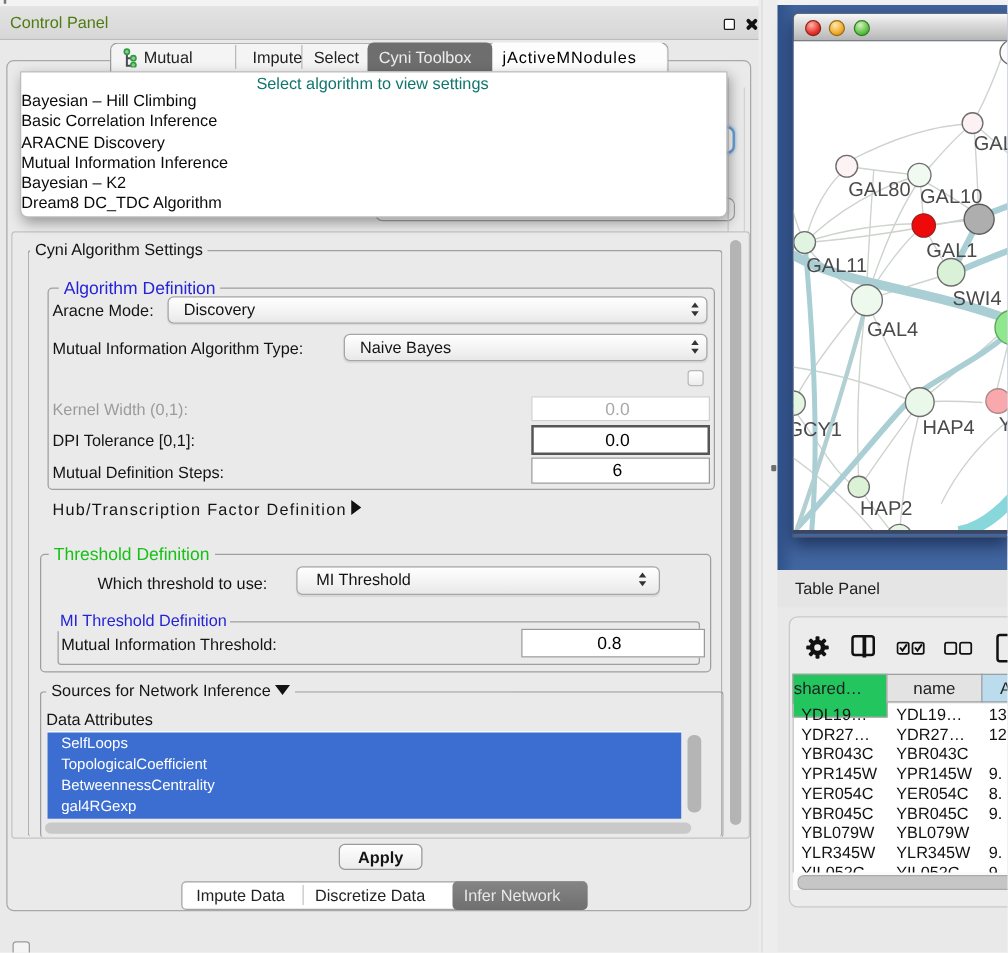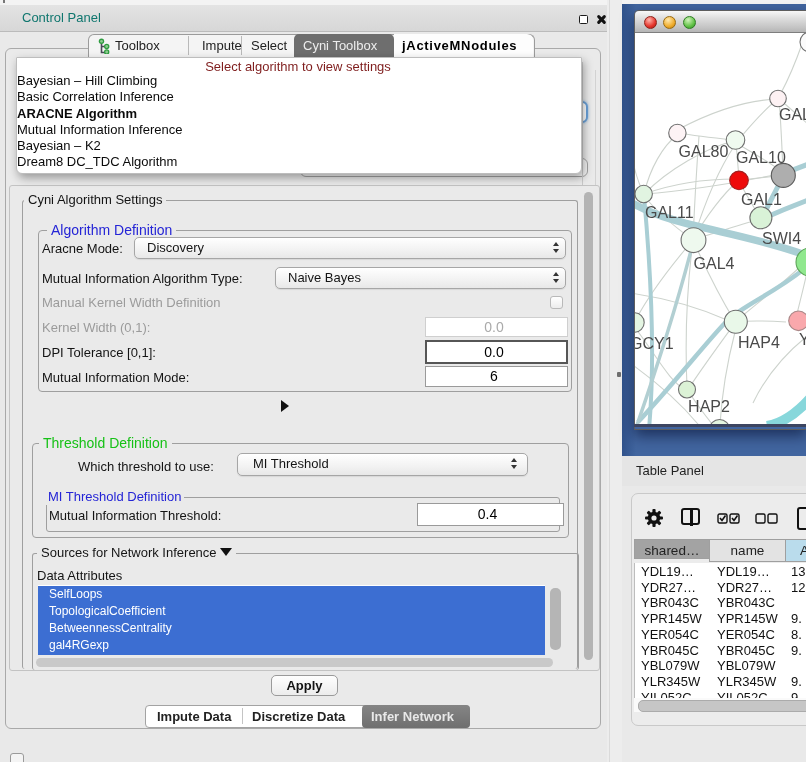--- a/index.html
+++ b/index.html
@@ -1,31 +1,31 @@
 <!DOCTYPE html>
 <html><head><meta charset="utf-8"><style>
 html,body{margin:0;padding:0}
 #pg{position:relative;width:806px;height:762px;background:#e9e9e9;overflow:hidden;
   font-family:"Liberation Sans",sans-serif;color:#141414;font-size:13px}
 .ab{position:absolute}
-.b{font-weight:bold}
+.b{font-weight:normal}
 .grp{position:absolute;border:1px solid #9f9f9f;border-radius:4px}
 .gt{position:absolute;top:-9px;background:#eaeaea;padding:0 4px;white-space:nowrap;line-height:16px}
 .combo{position:absolute;border:1px solid #a6a6a6;border-radius:5px;
   background:linear-gradient(#ffffff,#f2f2f2 60%,#e8e8e8);box-shadow:inset 0 1px 0 #fff,0 1px 1px rgba(0,0,0,.08)}
 .cudt{position:absolute;width:0;height:0;border-left:3.5px solid transparent;border-right:3.5px solid transparent}
 .fld{position:absolute;background:#fff;text-align:center;font-size:14px}
 .lbl{position:absolute;white-space:nowrap;font-weight:normal}
 </style></head><body>
 <div id="pg">
 
 <div class="ab" style="left:0;top:0;width:806px;height:5px;background:#f3f3f3"></div>
 <div class="ab" style="left:3px;top:0;width:2px;height:3px;background:#777"></div>
 <div class="ab" style="left:0;top:5px;width:607px;height:26px;background:linear-gradient(#e3e3e3,#d7d7d7);border-bottom:1px solid #bbb"></div>
-<div class="ab" style="left:22px;top:5px;height:26px;line-height:26px;color:#0f766e">Control Panel</div>
+<div class="ab" style="left:8px;top:5px;height:26px;line-height:26px;color:#4d7c0f">Control Panel</div>
 <div class="ab" style="left:579px;top:14.5px;width:6.6px;height:7px;border:1.7px solid #1c1c1c;border-radius:1.5px;background:#fff"></div>
 <div class="ab" style="left:596px;top:18.2px;width:11px;height:3px;background:#111;border-radius:1.5px;transform:rotate(45deg)"></div>
 <div class="ab" style="left:596px;top:18.2px;width:11px;height:3px;background:#111;border-radius:1.5px;transform:rotate(-45deg)"></div>
 
 <div class="ab" style="left:607px;top:0;width:15px;height:762px;background:#ededed"></div>
 <div class="ab" style="left:609px;top:0;width:1px;height:762px;background:#dadada"></div>
 <div class="ab" style="left:617px;top:372px;width:4px;height:5px;background:#6f6f6f;border-radius:1px"></div>
 
 <div class="ab" style="left:5px;top:48px;width:594px;height:679px;border:1px solid #a9a9a9;border-radius:6px;background:#eaeaea"></div>
 
@@ -38,21 +38,21 @@
   <path d="M4.5 6 V16.5 H8 M4.5 10.5 H8" stroke="#4a4a58" stroke-width="1.6" fill="none"></path>
   <g>
         <circle cx="4.5" cy="5.3" r="2.7" fill="#2f9c40"></circle>
         <circle cx="4.5" cy="5.3" r="1.4" fill="#8ecb90"></circle>
   <circle cx="9.7" cy="10.5" r="2.7" fill="#2f9c40"></circle>
         <circle cx="9.7" cy="10.5" r="1.4" fill="#8ecb90"></circle>
   <circle cx="9.7" cy="16" r="2.7" fill="#2f9c40"></circle>
         <circle cx="9.7" cy="16" r="1.4" fill="#8ecb90"></circle>
       </g>
 </svg>
-<div class="ab" style="left:115px;top:34px;height:23px;line-height:23px;color:#222">Toolbox</div>
+<div class="ab" style="left:115px;top:34px;height:23px;line-height:23px;color:#222">Mutual</div>
 <div class="ab" style="left:202px;top:34px;height:23px;line-height:23px;color:#222">Impute</div>
 <div class="ab" style="left:251px;top:34px;height:23px;line-height:23px;color:#222">Select</div>
 <div class="ab" style="left:303px;top:34px;height:39px;line-height:23px;color:#ededed">Cyni Toolbox</div>
 <div class="ab b" style="left:402px;top:34px;height:23px;line-height:23px;color:#000;letter-spacing:0.7px">jActiveMNodules</div>
 
 <div class="ab" style="left:300px;top:101px;width:284px;height:18px;border:2px solid #6aa1d8;border-radius:6px;background:#fff;box-shadow:0 0 3px #7fb0e0"></div>
 <div class="ab" style="left:300px;top:158px;width:286px;height:17px;border:1px solid #a2a2a2;border-radius:6px;background:#f4f4f4"></div>
 
 <div class="ab" style="left:582px;top:62px;width:1px;height:124px;background:#c9c9c9"></div>
 <div class="ab" style="left:595px;top:70px;width:1px;height:116px;background:#d2d2d2"></div>
@@ -72,48 +72,48 @@
 <div class="ab" style="left:147px;top:237px;height:22px;line-height:22px">Discovery</div>
 <div class="cudt" style="left:553px;top:242px;border-bottom:4.5px solid #333"></div>
 <div class="cudt" style="left:553px;top:249px;border-top:4.5px solid #333"></div>
 
 <div class="lbl" style="left:42px;top:271px">Mutual Information Algorithm Type:</div>
 <div class="combo" style="left:275px;top:267px;width:289px;height:20px"></div>
 <div class="ab" style="left:288px;top:267px;height:22px;line-height:22px">Naive Bayes</div>
 <div class="cudt" style="left:553px;top:272px;border-bottom:4.5px solid #333"></div>
 <div class="cudt" style="left:553px;top:279px;border-top:4.5px solid #333"></div>
 
-<div class="lbl" style="left:42px;top:295px;color:#9b9b9b">Manual Kernel Width Definition</div>
 <div class="ab" style="left:550px;top:296px;width:11px;height:11px;border:1px solid #b9b9b9;border-radius:3px;background:linear-gradient(#fff,#ececec)"></div>
 
 <div class="lbl" style="left:42px;top:320px;color:#9b9b9b">Kernel Width (0,1):</div>
 <div class="fld" style="left:425px;top:317px;width:136px;height:18px;line-height:18px;border:1px solid #cfcfcf;color:#aaa;padding-right:5px">0.0</div>
 
 <div class="lbl" style="left:42px;top:345px">DPI Tolerance [0,1]:</div>
 <div class="fld" style="left:425px;top:340px;width:134px;height:20px;line-height:20px;border:2px solid #565656;color:#000;padding-right:5px">0.0</div>
 
-<div class="lbl" style="left:42px;top:370px">Mutual Information Mode:</div>
+<div class="lbl" style="left:42px;top:370px">Mutual Definition Steps:</div>
 <div class="fld" style="left:425px;top:366px;width:136px;height:19px;line-height:19px;border:1px solid #9a9a9a;color:#000;padding-right:5px">6</div>
 
+<div class="ab" style="left:42px;top:400px;white-space:nowrap;letter-spacing:1px">Hub/Transcription Factor Definition</div>
 <div class="ab" style="left:281px;top:400px;width:0;height:0;border-top:6px solid transparent;border-bottom:6px solid transparent;border-left:8.5px solid #111"></div>
 
 <div class="grp" style="left:32px;top:443px;width:535px;height:93px">
   <span class="gt" style="left:6px;color:#16c116;font-size:14px">Threshold Definition</span>
 </div>
 <div class="lbl" style="left:78px;top:459px">Which threshold to use:</div>
 <div class="combo" style="left:237px;top:453px;width:289px;height:21px"></div>
 <div class="ab" style="left:253px;top:453px;height:22px;line-height:22px">MI Threshold</div>
 <div class="cudt" style="left:511px;top:458px;border-bottom:4.5px solid #333"></div>
 <div class="cudt" style="left:511px;top:465px;border-top:4.5px solid #333"></div>
 
 <div class="grp" style="left:46px;top:497px;width:512px;height:33px;border-radius:3px">
   <span class="gt" style="left:-2px;color:#2424d6;background:#eaeaea;padding:0 3px">MI Threshold Definition</span>
 </div>
 <div class="lbl" style="left:49px;top:508px">Mutual Information Threshold:</div>
-<div class="fld" style="left:417px;top:503px;width:139px;height:21px;line-height:21px;border:1px solid #9a9a9a;color:#000;padding-right:6px">0.4</div>
+<div class="fld" style="left:417px;top:503px;width:139px;height:21px;line-height:21px;border:1px solid #9a9a9a;color:#000;padding-right:6px">0.8</div>
 
 <div class="grp" style="left:32px;top:553px;width:545px;height:116px;border-radius:3px;border-bottom:none">
   <span class="gt" style="left:4px">Sources for Network Inference <span style="display:inline-block;width:0;height:0;border-left:6px solid transparent;border-right:6px solid transparent;border-top:8px solid #111;vertical-align:1px"></span></span>
 </div>
 <div class="lbl" style="left:37px;top:568px">Data Attributes</div>
 <div class="ab" style="left:38px;top:585px;width:507px;height:70px;background:#fff"></div>
 <div class="ab" style="left:38px;top:585.5px;width:507px;height:69px;background:#3c6ed2;color:#fff;font-size:12px;line-height:17.25px;padding-left:11px;box-sizing:border-box">SelfLoops<br>TopologicalCoefficient<br>BetweennessCentrality<br>gal4RGexp</div>
 <div class="ab" style="left:550px;top:588px;width:11px;height:62px;background:#b5b5b5;border-radius:5px"></div>
 <div class="ab" style="left:36px;top:658px;width:517px;height:9px;background:#c9c9c9;border-radius:4.5px"></div>
 
@@ -122,22 +122,22 @@
 <div class="ab" style="left:145px;top:705px;width:323px;height:21px;background:#fff;border:1px solid #a3a3a3;border-radius:4px"></div>
 <div class="ab" style="left:242px;top:708px;width:1px;height:16px;background:#c4c4c4"></div>
 <div class="ab" style="left:362px;top:705px;width:108px;height:23px;background:linear-gradient(#858585,#6f6f6f);border-radius:4px"></div>
 <div class="ab b" style="left:157px;top:706px;height:21px;line-height:21px;color:#222">Impute Data</div>
 <div class="ab b" style="left:252px;top:706px;height:21px;line-height:21px;color:#222">Discretize Data</div>
 <div class="ab b" style="left:371px;top:706px;height:21px;line-height:21px;color:#e8e8e8">Infer Network</div>
 
 <div class="ab" style="left:10px;top:753px;width:12px;height:12px;border:1.5px solid #9a9a9a;border-radius:3px;background:#f4f4f4"></div>
 
 <div class="ab" style="left:16px;top:57px;width:564px;height:115px;background:#fff;border:1px solid #bdbdbd;border-radius:1px 1px 6px 6px;box-shadow:2px 4px 10px rgba(0,0,0,.35)"></div>
-<div class="ab" style="left:16px;top:59px;width:564px;text-align:center;color:#7f1d1d">Select algorithm to view settings</div>
-<div class="ab" style="left:17px;top:73px;line-height:16.3px;color:#0a0a0a">Bayesian – Hill Climbing<br>Basic Correlation Inference<br><span class="b">ARACNE Algorithm</span><br>Mutual Information Inference<br>Bayesian – K2<br>Dream8 DC_TDC Algorithm</div>
+<div class="ab" style="left:16px;top:59px;width:564px;text-align:center;color:#0f766e">Select algorithm to view settings</div>
+<div class="ab" style="left:17px;top:73px;line-height:16.3px;color:#0a0a0a">Bayesian – Hill Climbing<br>Basic Correlation Inference<br><span class="b">ARACNE Discovery</span><br>Mutual Information Inference<br>Bayesian – K2<br>Dream8 DC_TDC Algorithm</div>
 
 <div class="ab" style="left:622px;top:4px;width:184px;height:452px;background:linear-gradient(90deg,#30528b,#41659f 14px)"></div>
 
 <div class="ab" style="left:634px;top:10px;width:172px;height:418px;border:1px solid #5e5e5e;border-right:none;border-radius:5px 0 0 0;box-shadow:0 6px 14px rgba(0,10,40,.55)"></div>
 <div class="ab" style="left:635px;top:11px;width:171px;height:21px;background:linear-gradient(#f8f8f8,#dedede 35%,#c3c3c3 80%,#b5b5b5);border-bottom:1px solid #7e7e7e;border-radius:4px 0 0 0"></div>
 <div class="ab" style="left:643.5px;top:15.5px;width:11px;height:11px;border-radius:50%;background:radial-gradient(circle at 38% 28%,#ffb5ac,#e5352c 60%,#9e1d14);border:.5px solid #8f2018"></div>
 <div class="ab" style="left:663px;top:15.5px;width:11px;height:11px;border-radius:50%;background:radial-gradient(circle at 38% 28%,#ffe9b0,#f0ad2d 60%,#b77c12);border:.5px solid #996a10"></div>
 <div class="ab" style="left:682.5px;top:15.5px;width:11px;height:11px;border-radius:50%;background:radial-gradient(circle at 38% 28%,#d2f3bc,#62c247 60%,#2f8c26);border:.5px solid #2d7d22"></div>
 
 <svg class="ab" style="left:635px;top:33px;background:#fff" width="171" height="391" viewBox="0 0 171 391">
@@ -241,21 +241,21 @@
 <rect x="1" y="1" width="9" height="9" rx="1.5"></rect>
         <rect x="13" y="1" width="9" height="9" rx="1.5"></rect>
 <rect x="39" y="1" width="9" height="9" rx="1.5"></rect>
         <rect x="51" y="1" width="9" height="9" rx="1.5"></rect>
 </g>
 <path d="M3 5 L5 7.5 L8.5 2.5 M15 5 L17 7.5 L20.5 2.5" stroke="#111" stroke-width="1.6" fill="none"></path>
 </svg>
 <div class="ab" style="left:797px;top:507px;width:14px;height:19px;border:2.5px solid #111;border-radius:3px;background:#ececec"></div>
 
 <div class="ab" style="left:634px;top:563px;width:172px;height:149px;background:#fff"></div>
-<div class="ab" style="left:634px;top:539px;width:76px;height:20px;background:#a3a3a3;border:1px solid #9f9f9f;box-sizing:border-box;text-align:center;line-height:22px;font-size:13.5px;color:#222">shared…</div>
+<div class="ab" style="left:634px;top:539px;width:76px;height:35px;background:#22c55e;border:1px solid #9f9f9f;box-sizing:border-box;text-align:left;line-height:22px;font-size:13.5px;color:#222">shared…</div>
 <div class="ab" style="left:709px;top:539px;width:77px;height:23px;background:#e3e3e3;border:1px solid #9f9f9f;box-sizing:border-box;text-align:center;line-height:22px;font-size:13.5px;color:#222">name</div>
 <div class="ab" style="left:785px;top:539px;width:21px;height:23px;background:#badcec;border:1px solid #9f9f9f;border-right:none;box-sizing:border-box;line-height:22px;font-size:13.5px;color:#222;padding-left:14px">A</div>
 <div class="ab" style="left:634px;top:563px;width:1px;height:149px;background:#bdbdbd"></div>
 
 <div class="ab" style="left:641px;top:564px;width:70px;line-height:15.7px;font-size:13px;color:#111">YDL19…<br>YDR27…<br>YBR043C<br>YPR145W<br>YER054C<br>YBR045C<br>YBL079W<br>YLR345W<br>YIL052C</div>
 <div class="ab" style="left:717px;top:564px;width:70px;line-height:15.7px;font-size:13px;color:#111">YDL19…<br>YDR27…<br>YBR043C<br>YPR145W<br>YER054C<br>YBR045C<br>YBL079W<br>YLR345W<br>YIL052C</div>
 <div class="ab" style="left:791px;top:564px;width:30px;line-height:15.7px;font-size:13px;color:#111">13<br>12<br>&nbsp;<br>9.<br>8.<br>9.<br>&nbsp;<br>9.<br>9.</div>
 
 <div class="ab" style="left:634px;top:698px;width:172px;height:14px;background:#fafafa"></div>
 <div class="ab" style="left:638px;top:700px;width:175px;height:10px;background:#c6c6c6;border:1px solid #ababab;border-radius:5px"></div>

